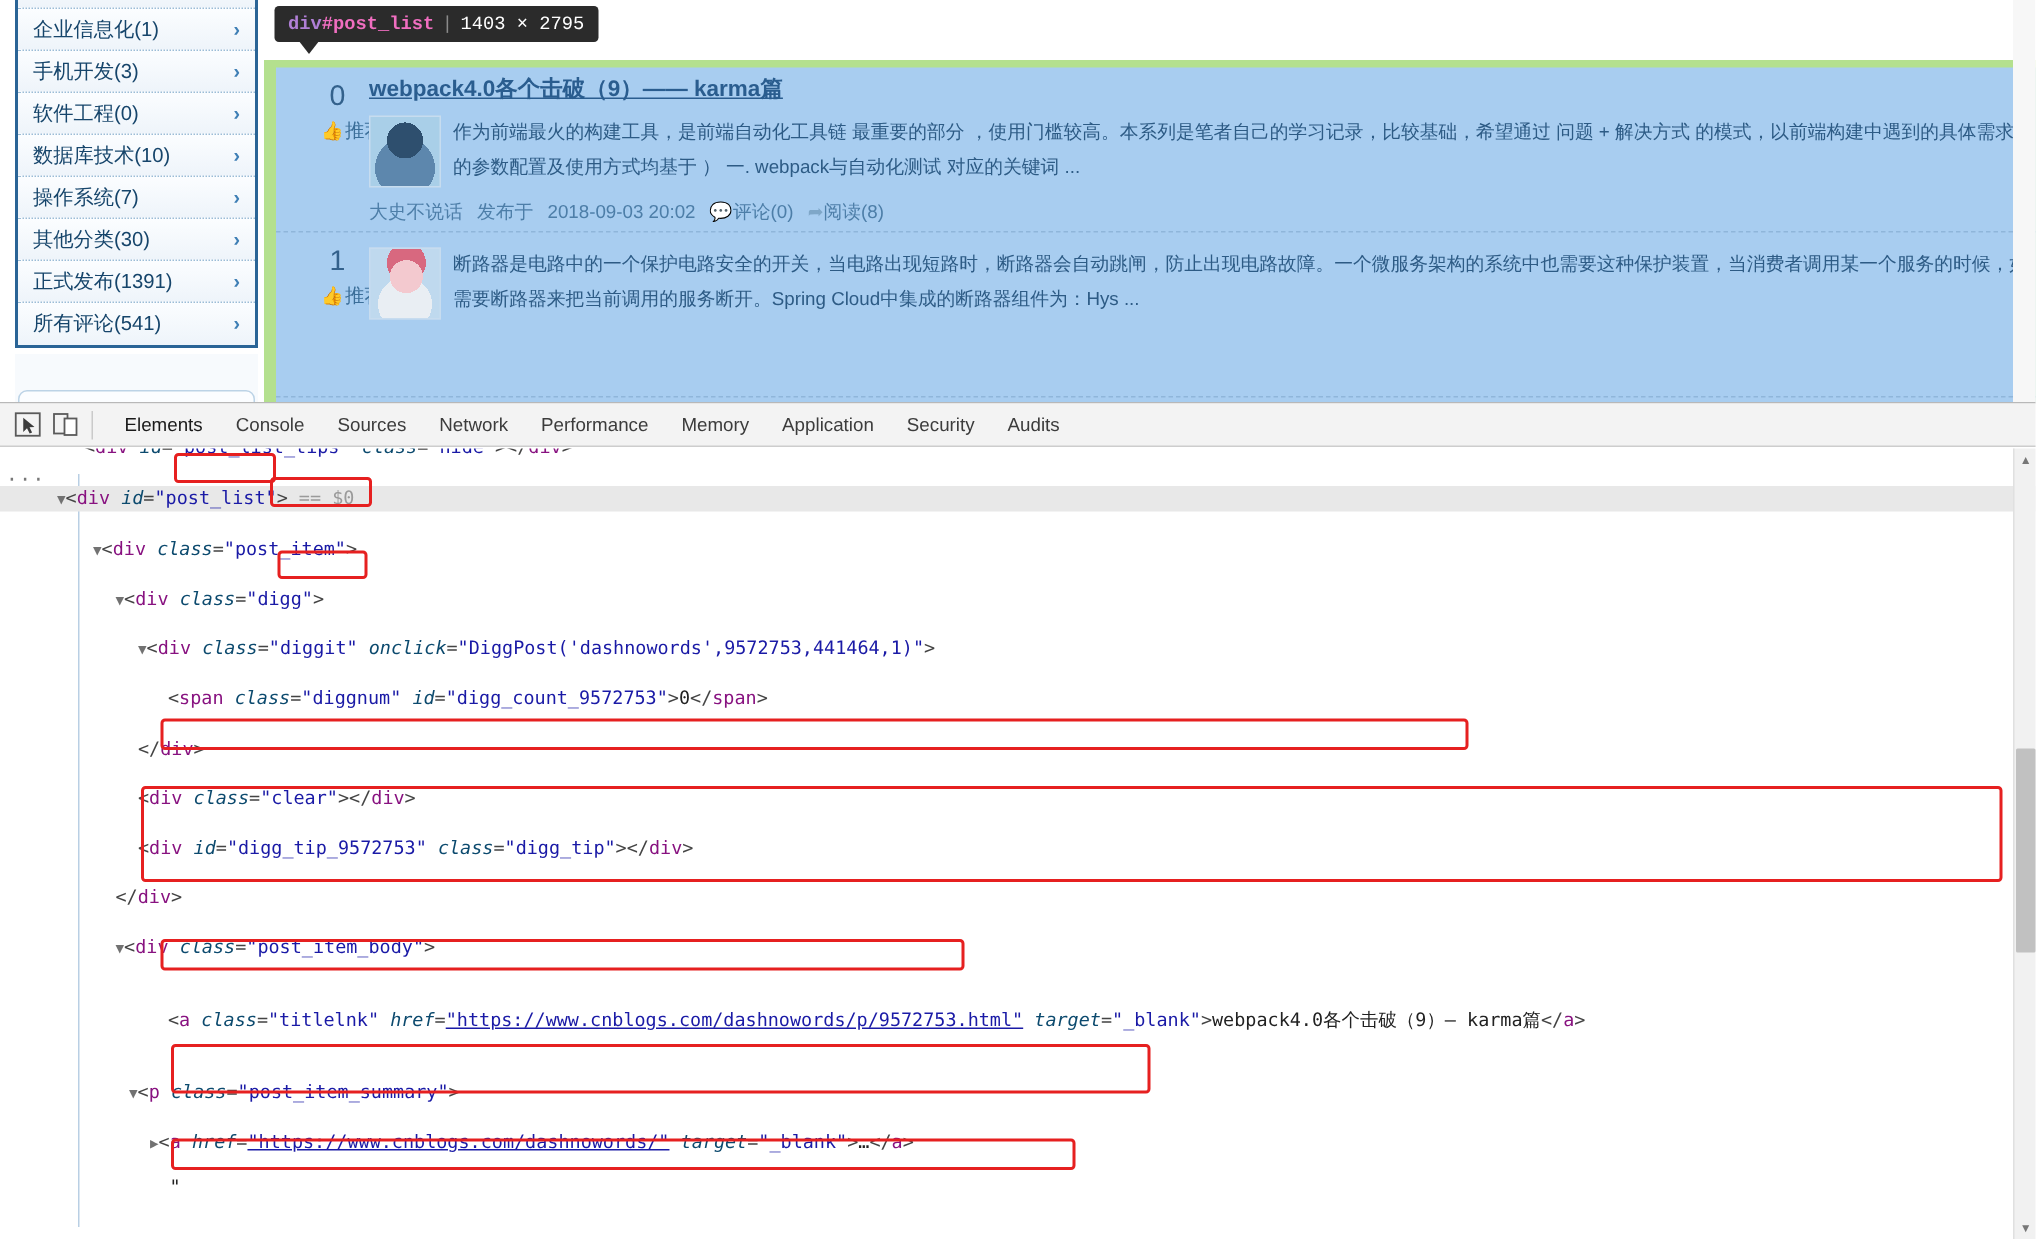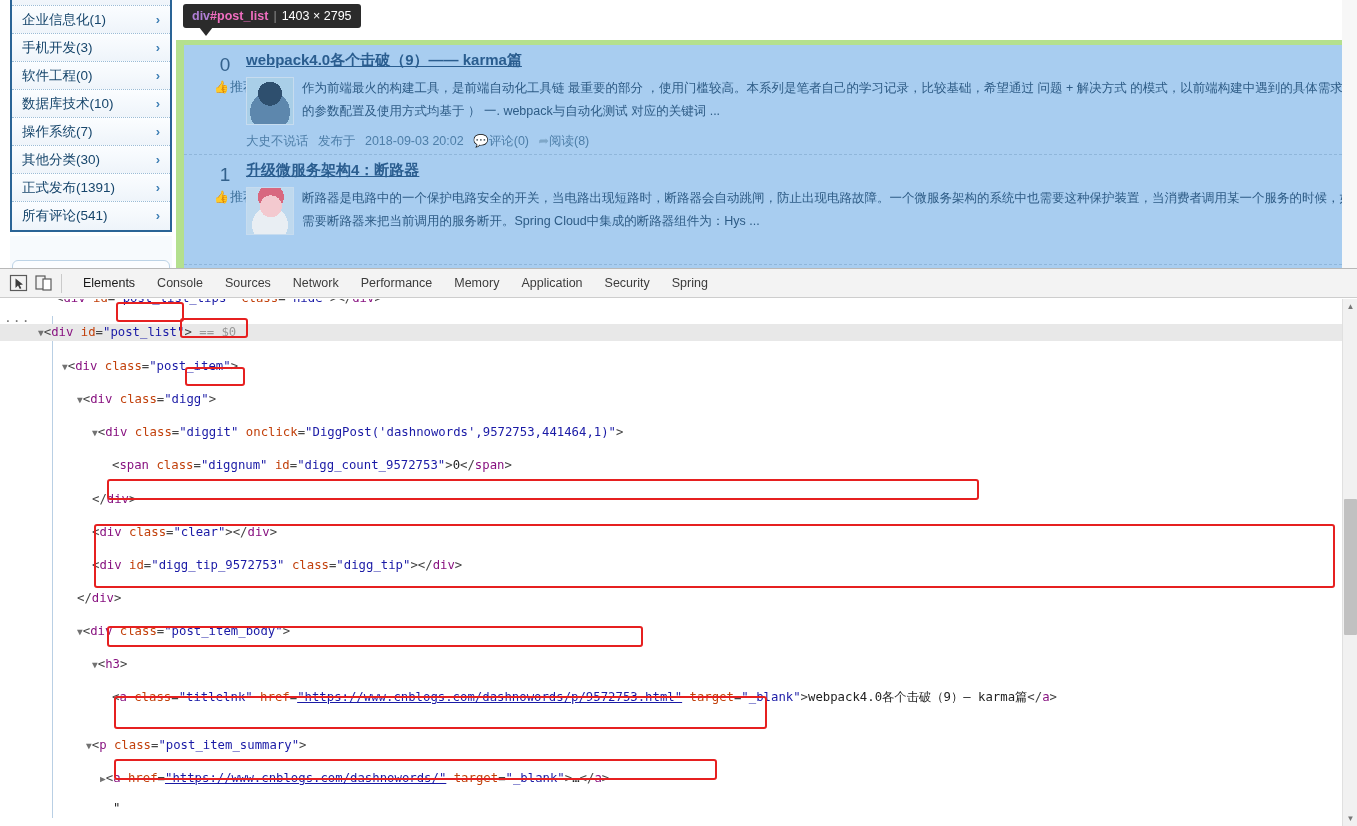--- a/index.html
+++ b/index.html
@@ -108,21 +108,21 @@
     position: absolute; left: 62px; top: 88px;
     font-size: 12.5px; color: #4d7ea8; white-space: nowrap;
   }
   .p-foot .sep { display:inline-block; width: 6px; }
   .ic { color:#7fa7c8; }
 
   
   #tooltip {
     position: absolute; left: 183px; top: 4px;
     background: #2b2b2b; color: #fff;
-    font-family: Liberation Sans, sans-serif;
+    font-family: Liberation Mono, monospace;
     font-size: 12.5px; line-height: 20px;
     padding: 2px 9px; border-radius: 3px; white-space: nowrap;
     z-index: 40;
   }
   #tooltip .tag { color: #b07fd6; font-weight: bold; }
   #tooltip .id  { color: #f06ec0; font-weight: bold; }
   #tooltip .bar { color: #8a8a8a; margin: 0 5px; }
   #tooltip .dim { color: #ffffff; }
   #tooltip-arrow {
     position: absolute; left: 199px; top: 27px;
@@ -175,21 +175,21 @@
     background: #b9cfe4;
   }
   .dots {
     position: absolute; left: 4px; top: 13px; color: #777; font-size: 13px;
     letter-spacing: 1px; font-family: "DejaVu Sans Mono", monospace;
   }
   .tri { color: #727272; font-size: 9.5px; }
   .tri-r { color: #727272; font-size: 9.5px; }
   .punc { color: #444; }
   .tag  { color: #881280; }
-  .attr { color: #c2410c; }
+  .attr { color: #0c4a6e; font-style: italic; }
   .val  { color: #1a1aa6; }
   .link { color: #1a1aa6; text-decoration: underline; }
   .txtnode { color: #222; }
   .sel-eq { color: #9a9a9a; }
 
   
   .redbox {
     position: absolute; border: 2.5px solid #e62020; border-radius: 3px;
     pointer-events: none; z-index: 20;
   }
@@ -293,21 +293,20 @@
             <span class="sep"></span><span class="ic">➦</span><span>阅读(8)</span>
           </div>
         </div>
 
         <div class="post">
           <div class="digg">
             <div class="num">1</div>
             <div class="rec"><span class="thumb">👍</span><span>推荐</span></div>
           </div>
           <div class="p-body">
-            <div class="p-title">升级微服务架构4：断路器</div>
             <div class="p-summary">
               <div class="avatar av2"></div>
               <div class="sum-text">
                 <div>断路器是电路中的一个保护电路安全的开关，当电路出现短路时，断路器会自动跳闸，防止出现电路故障。一个微服务架构的系统中也需要这种保护装置，当消费者调用某一个服务的时候，如当前的服</div>
                 <div>需要断路器来把当前调用的服务断开。Spring Cloud中集成的断路器组件为：Hys ...</div>
               </div>
             </div>
           </div>
         </div>
 
@@ -340,21 +339,21 @@
     <div class="dt-divider"></div>
     <div id="dt-tabs">
       <div class="dt-tab active">Elements</div>
       <div class="dt-tab">Console</div>
       <div class="dt-tab">Sources</div>
       <div class="dt-tab">Network</div>
       <div class="dt-tab">Performance</div>
       <div class="dt-tab">Memory</div>
       <div class="dt-tab">Application</div>
       <div class="dt-tab">Security</div>
-      <div class="dt-tab">Spring</div>
+      <div class="dt-tab">Audits</div>
     </div>
   </div>
 
   <div id="dom-tree">
     <div class="dots">···</div>
     <div class="guide"></div>
 
     <div class="row" style="top:-9px">
       <span class="txt" style="left:56px"><span class="punc">&lt;</span><span class="tag">div</span> <span class="attr">id</span><span class="punc">=</span><span class="val">"post_list_tips"</span> <span class="attr">class</span><span class="punc">=</span><span class="val">"hide"</span><span class="punc">&gt;&lt;/</span><span class="tag">div</span><span class="punc">&gt;</span></span>
     </div>
@@ -382,23 +381,20 @@
       <span class="txt" style="left:92px"><span class="punc">&lt;</span><span class="tag">div</span> <span class="attr">class</span><span class="punc">=</span><span class="val">"clear"</span><span class="punc">&gt;&lt;/</span><span class="tag">div</span><span class="punc">&gt;</span></span>
     </div>
     <div class="row" style="top:121px">
       <span class="txt" style="left:92px"><span class="punc">&lt;</span><span class="tag">div</span> <span class="attr">id</span><span class="punc">=</span><span class="val">"digg_tip_9572753"</span> <span class="attr">class</span><span class="punc">=</span><span class="val">"digg_tip"</span><span class="punc">&gt;&lt;/</span><span class="tag">div</span><span class="punc">&gt;</span></span>
     </div>
     <div class="row" style="top:137px">
       <span class="txt" style="left:77px"><span class="punc">&lt;/</span><span class="tag">div</span><span class="punc">&gt;</span></span>
     </div>
     <div class="row" style="top:153px">
       <span class="txt" style="left:77px"><span class="tri">▼</span><span class="punc">&lt;</span><span class="tag">div</span> <span class="attr">class</span><span class="punc">=</span><span class="val">"post_item_body"</span><span class="punc">&gt;</span></span>
-    </div>
-    <div class="row" style="top:169px">
-      <span class="txt" style="left:92px"><span class="tri">▼</span><span class="punc">&lt;</span><span class="tag">h3</span><span class="punc">&gt;</span></span>
     </div>
     <div class="row" style="top:185px">
       <span class="txt" style="left:112px"><span class="punc">&lt;</span><span class="tag">a</span> <span class="attr">class</span><span class="punc">=</span><span class="val">"titlelnk"</span> <span class="attr">href</span><span class="punc">=</span><span class="link">"https://www.cnblogs.com/dashnowords/p/9572753.html"</span> <span class="attr">target</span><span class="punc">=</span><span class="val">"_blank"</span><span class="punc">&gt;</span><span class="txtnode">webpack4.0各个击破（9）— karma篇</span><span class="punc">&lt;/</span><span class="tag">a</span><span class="punc">&gt;</span></span>
     </div>
     <div class="row" style="top:216px">
       <span class="txt" style="left:86px"><span class="tri">▼</span><span class="punc">&lt;</span><span class="tag">p</span> <span class="attr">class</span><span class="punc">=</span><span class="val">"post_item_summary"</span><span class="punc">&gt;</span></span>
     </div>
     <div class="row" style="top:232px">
       <span class="txt" style="left:100px"><span class="tri-r">▶</span><span class="punc">&lt;</span><span class="tag">a</span> <span class="attr">href</span><span class="punc">=</span><span class="link">"https://www.cnblogs.com/dashnowords/"</span> <span class="attr">target</span><span class="punc">=</span><span class="val">"_blank"</span><span class="punc">&gt;</span><span class="txtnode">…</span><span class="punc">&lt;/</span><span class="tag">a</span><span class="punc">&gt;</span></span>
     </div>

